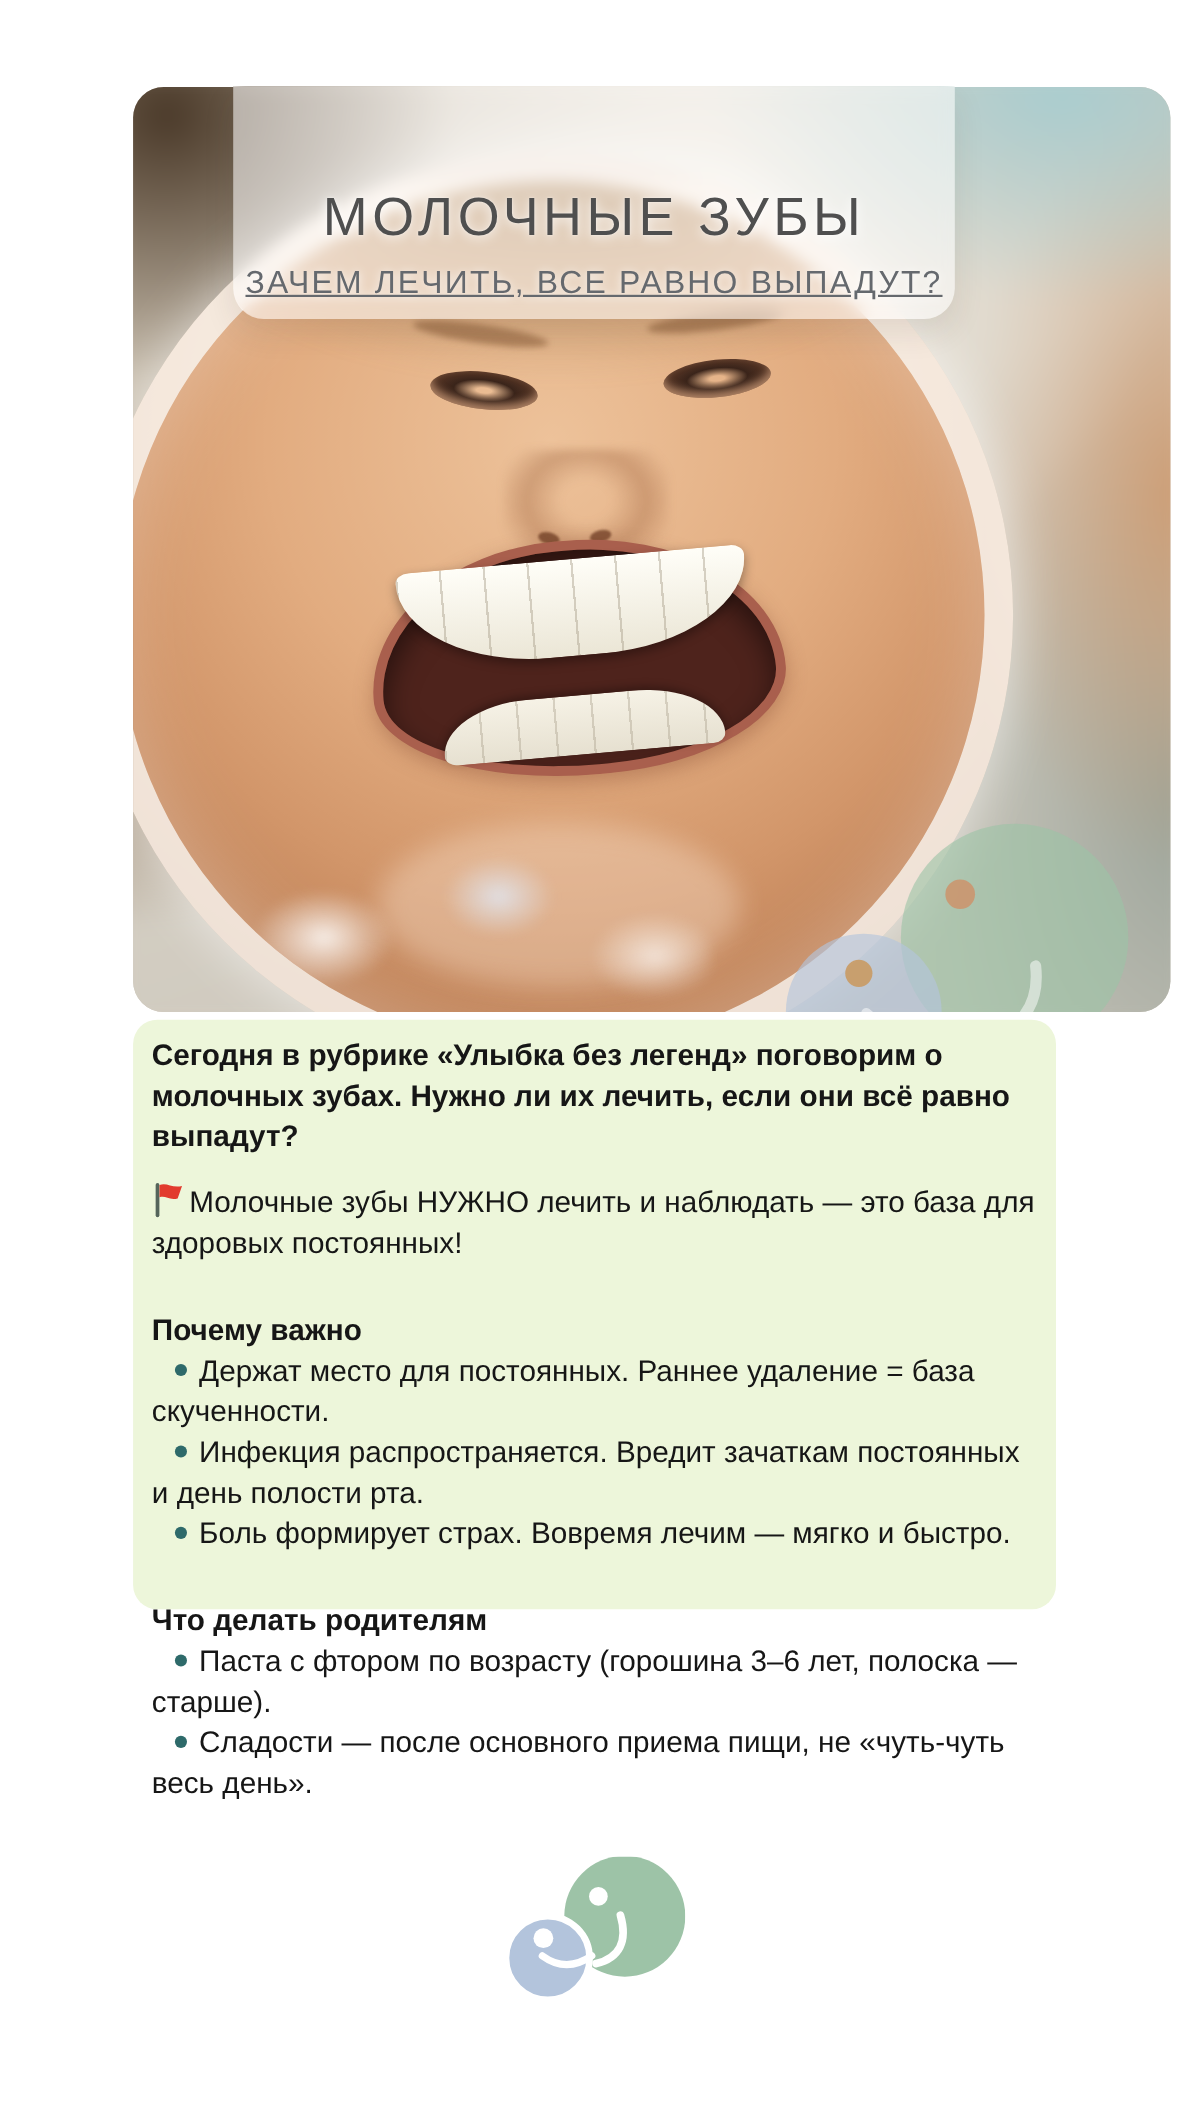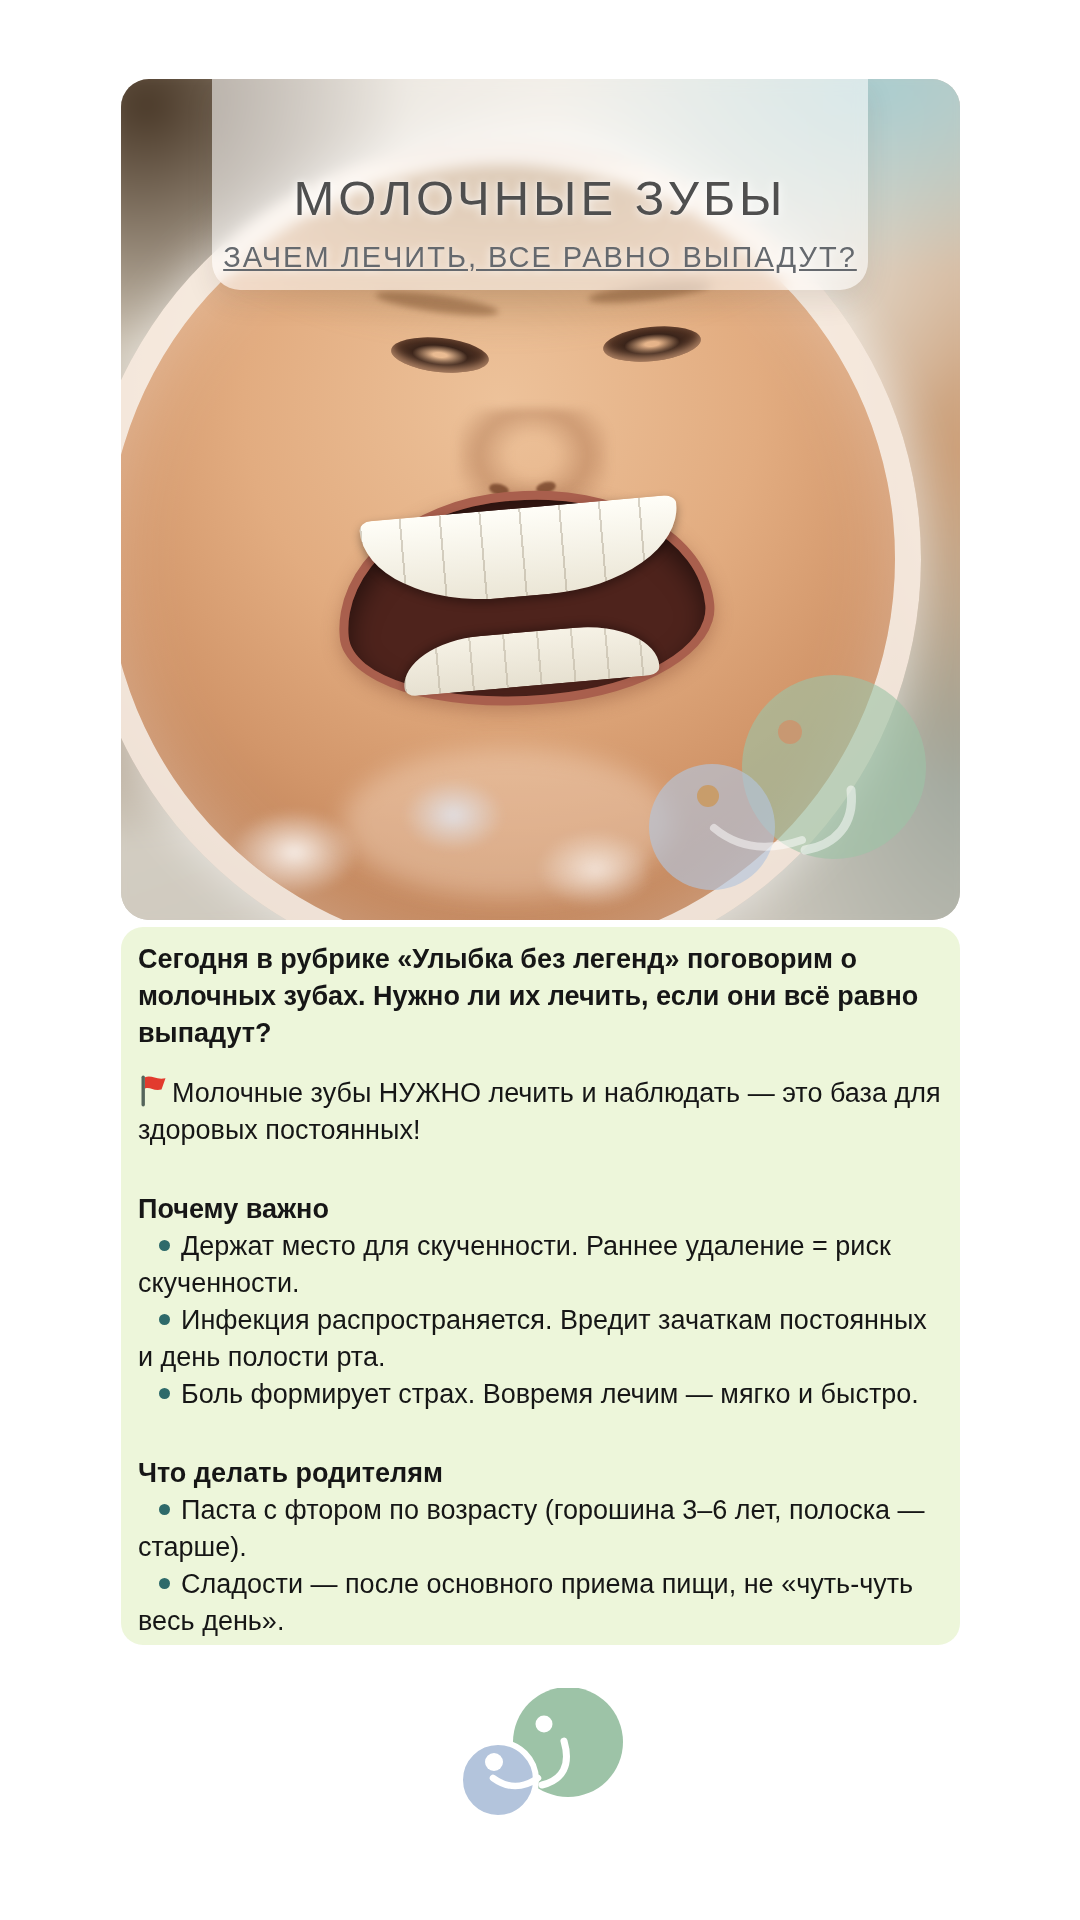--- a/index.html
+++ b/index.html
@@ -6,21 +6,21 @@
     --page-bg:#ffffff; --text:#161616; --panel-bg:#edf6da; --bullet:#2e6a6a;
     --title:#4f4f4f; --subtitle:#65696e; --logo-green:#9dc3a7; --logo-blue:#b3c4dc;
     --flag-red:#e23b2e;
   }
   *{margin:0;padding:0;box-sizing:border-box}
   html,body{background:var(--page-bg);}
   body{font-family:"Liberation Sans","DejaVu Sans",sans-serif;color:var(--text);}
   .page{position:relative;width:1080px;height:1920px;margin:0 auto;background:var(--page-bg);overflow:hidden;}
 
   
-  .photo-card{position:absolute;left:121px;top:79px;width:839px;height:841px;
+  .photo-card{position:absolute;left:121px;top:79px;width:943px;height:841px;
     border-radius:28px;overflow:hidden;background:#cfc8bd;}
   .photo-bg{position:absolute;inset:-18px;filter:blur(10px);
     background:
       radial-gradient(420px 390px at 5% 5%, rgba(68,51,35,.95), rgba(68,51,35,0) 62%),
       radial-gradient(520px 300px at 88% 3%, rgba(168,205,208,.95), rgba(168,205,208,0) 62%),
       radial-gradient(620px 520px at 55% 16%, rgba(245,239,229,.95), rgba(245,239,229,0) 70%),
       radial-gradient(320px 560px at 99% 44%, rgba(206,151,106,.85), rgba(206,151,106,0) 62%),
       radial-gradient(420px 620px at 100% 76%, rgba(138,152,142,.75), rgba(138,152,142,0) 60%),
       radial-gradient(520px 430px at 0% 62%, rgba(118,88,58,.85), rgba(118,88,58,0) 56%),
       linear-gradient(160deg,#b9ab97,#d8d2c6 45%,#c9c4ba);}
@@ -69,21 +69,21 @@
     -webkit-backdrop-filter:blur(7px);backdrop-filter:blur(7px);
     box-shadow:0 12px 28px rgba(60,50,40,.10);
     display:flex;flex-direction:column;align-items:center;justify-content:flex-end;
     padding-bottom:16px;text-align:center;}
   .hero-title{font-size:49px;font-weight:normal;letter-spacing:4px;color:var(--title);
     text-shadow:0 1px 10px rgba(255,255,255,.95), 0 0 2px rgba(255,255,255,.6);white-space:nowrap;}
   .hero-subtitle{margin-top:15px;font-size:29px;letter-spacing:2px;color:var(--subtitle);
     text-shadow:0 1px 8px rgba(255,255,255,.9);white-space:nowrap;text-decoration:underline;}
 
   
-  .panel{position:absolute;left:121px;top:927px;width:839px;height:718px;border-radius:22px;
+  .panel{position:absolute;left:121px;top:927px;width:839px;height:536px;border-radius:22px;
     background:var(--panel-bg);padding:14px 17px 0 17px;font-size:27px;line-height:37px;color:var(--text);}
   .panel p{margin:0;}
   .panel .intro{font-weight:bold;}
   .panel .callout{margin-top:22px;}
   .panel h2{font-size:27px;line-height:37px;font-weight:bold;margin:42px 0 0 0;}
   .dot{display:inline-block;width:11px;height:11px;border-radius:50%;background:var(--bullet);
     margin:0 11px 4px 21px;vertical-align:middle;}
   .flag{display:inline-block;width:30px;height:34px;vertical-align:-6px;margin-right:4px;}
 
   
@@ -131,21 +131,21 @@
 
   <section class="panel">
     <p class="intro">Сегодня в рубрике «Улыбка без легенд» поговорим о молочных зубах. Нужно ли их лечить, если они всё равно выпадут?</p>
 
     <p class="callout"><svg class="flag" viewBox="0 0 30 34" aria-hidden="true">
           <rect x="3.5" y="1.5" width="3.4" height="31" rx="1.7" fill="#55655b"></rect>
           <path d="M7 3.2 C 14 0.8 18 6.2 27.5 4.2 L 23.5 15.5 C 15.5 17.5 12.5 12.5 7 14.5 Z" fill="var(--flag-red,#e23b2e)"></path>
         </svg><span>Молочные зубы НУЖНО лечить и наблюдать — это база для здоровых постоянных!</span></p>
 
     <h2>Почему важно</h2>
-    <p class="bullet"><span class="dot"></span><span>Держат место для скученности. Раннее удаление = риск скученности.</span></p>
+    <p class="bullet"><span class="dot"></span><span>Держат место для постоянных. Раннее удаление = база скученности.</span></p>
     <p class="bullet"><span class="dot"></span><span>Инфекция распространяется. Вредит зачаткам постоянных и день полости рта.</span></p>
     <p class="bullet"><span class="dot"></span><span>Боль формирует страх. Вовремя лечим — мягко и быстро.</span></p>
 
     <h2>Что делать родителям</h2>
     <p class="bullet"><span class="dot"></span><span>Паста с фтором по возрасту (горошина 3–6 лет, полоска — старше).</span></p>
     <p class="bullet"><span class="dot"></span><span>Сладости — после основного приема пищи, не «чуть-чуть весь день».</span></p>
   </section>
 
   <svg class="footer-logo" viewBox="0 0 166 132" aria-hidden="true">
     <circle cx="111" cy="54" r="55" fill="var(--logo-green,#9dc3a7)"></circle>

